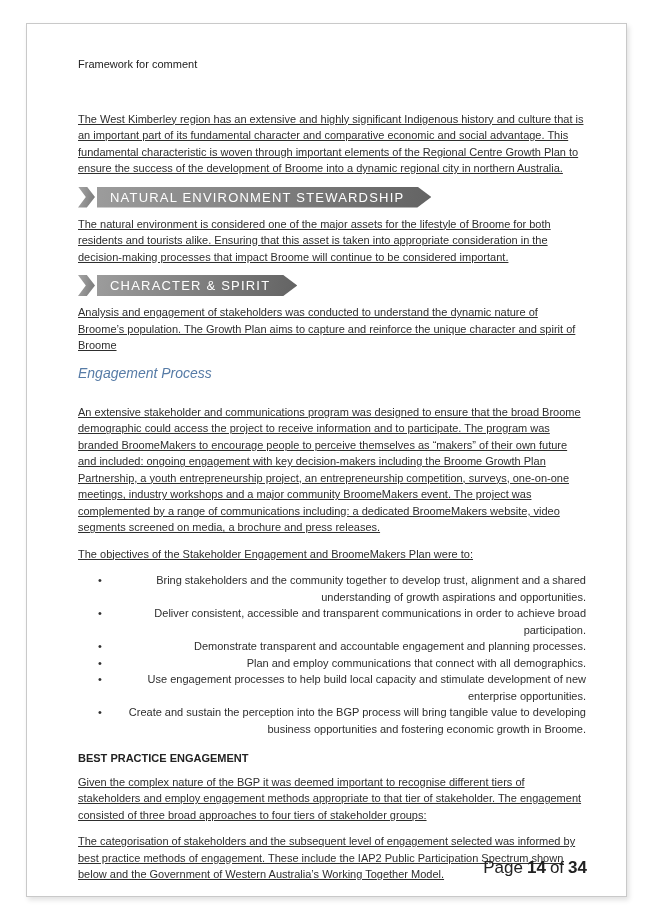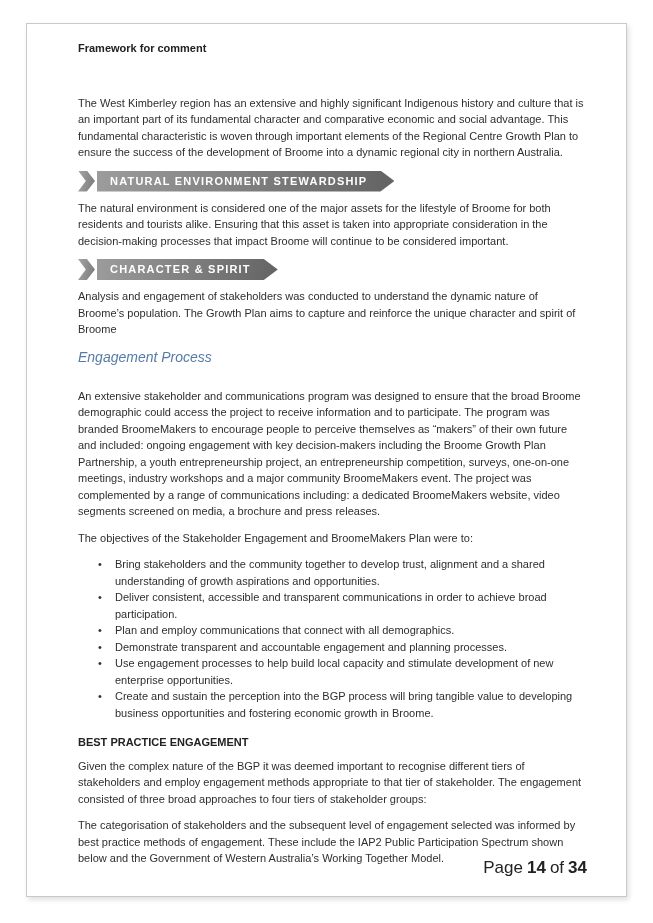--- a/index.html
+++ b/index.html
@@ -23,47 +23,47 @@
     border: 1px solid #c9c9c9;
     box-shadow: 2px 3px 5px rgba(0,0,0,0.12);
     padding: 16px 40px 0 51px;
     color: #2e2e2e;
     font-size: 11px;
     line-height: 1.5;
   }
   .doc-header {
     font-size: 11px;
     color: #222222;
-    margin: 0 0 38px 0;
-    font-weight: bold;
+    margin: 16px 0 38px 0;
   }
   p.body-text {
     margin: 0 0 10px 0;
     color: #2e2e2e;
+    text-decoration: underline;
   }
   .banner-row {
     display: flex;
     align-items: center;
     gap: 2px;
     margin: 4px 0 8px 0;
   }
   .banner-chevron {
     width: 17px;
     height: 21px;
     flex: 0 0 17px;
     background: linear-gradient(100deg, #a6a6a6, #787878);
     clip-path: polygon(0 0, 52% 0, 100% 50%, 52% 100%, 0 100%, 46% 50%);
   }
   .banner {
     height: 21px;
     line-height: 21px;
     padding: 0 27px 0 13px;
     color: #ffffff;
-    font-weight: bold;
-    font-size: 11px;
+    font-weight: normal;
+    font-size: 13px;
     letter-spacing: 1.2px;
     white-space: nowrap;
     background: linear-gradient(100deg, #9c9c9c, #636363);
     clip-path: polygon(0 0, calc(100% - 14px) 0, 100% 50%, calc(100% - 14px) 100%, 0 100%);
   }
   h2.accent-heading {
     font-size: 14px;
     font-weight: normal;
     color: #567ba6;
     margin: 8px 0 22px 0;
@@ -74,20 +74,21 @@
     font-size: 11px;
     font-weight: bold;
     color: #222222;
     margin: 14px 0 7px 0;
     line-height: 1.4;
   }
   ul.objectives-list {
     list-style: none;
     margin: 2px 0 2px 0;
     padding: 0;
+    text-align: right;
   }
   ul.objectives-list li {
     position: relative;
     margin-left: 37px;
     padding: 0;
   }
   ul.objectives-list li::before {
     content: "\2022";
     position: absolute;
     left: -17px;
@@ -131,22 +132,22 @@
 
   <h2 class="accent-heading">Engagement Process</h2>
 
   <p class="body-text">An extensive stakeholder and communications program was designed to ensure that the broad Broome demographic could access the project to receive information and to participate. The program was branded BroomeMakers to encourage people to perceive themselves as “makers” of their own future and included: ongoing engagement with key decision-makers including the Broome Growth Plan Partnership, a youth entrepreneurship project, an entrepreneurship competition, surveys, one-on-one meetings, industry workshops and a major community BroomeMakers event. The project was complemented by a range of communications including: a dedicated BroomeMakers website, video segments screened on media, a brochure and press releases.</p>
 
   <p class="body-text">The objectives of the Stakeholder Engagement and BroomeMakers Plan were to:</p>
 
   <ul class="objectives-list">
     <li>Bring stakeholders and the community together to develop trust, alignment and a shared understanding of growth aspirations and opportunities.</li>
     <li>Deliver consistent, accessible and transparent communications in order to achieve broad participation.</li>
+    <li>Demonstrate transparent and accountable engagement and planning processes.</li>
     <li>Plan and employ communications that connect with all demographics.</li>
-    <li>Demonstrate transparent and accountable engagement and planning processes.</li>
     <li>Use engagement processes to help build local capacity and stimulate development of new enterprise opportunities.</li>
     <li>Create and sustain the perception into the BGP process will bring tangible value to developing business opportunities and fostering economic growth in Broome.</li>
   </ul>
 
   <h3 class="caps-heading">BEST PRACTICE ENGAGEMENT</h3>
 
   <p class="body-text">Given the complex nature of the BGP it was deemed important to recognise different tiers of stakeholders and employ engagement methods appropriate to that tier of stakeholder. The engagement consisted of three broad approaches to four tiers of stakeholder groups:</p>
 
   <p class="body-text">The categorisation of stakeholders and the subsequent level of engagement selected was informed by best practice methods of engagement. These include the IAP2 Public Participation Spectrum shown below and the Government of Western Australia’s Working Together Model.</p>
 

